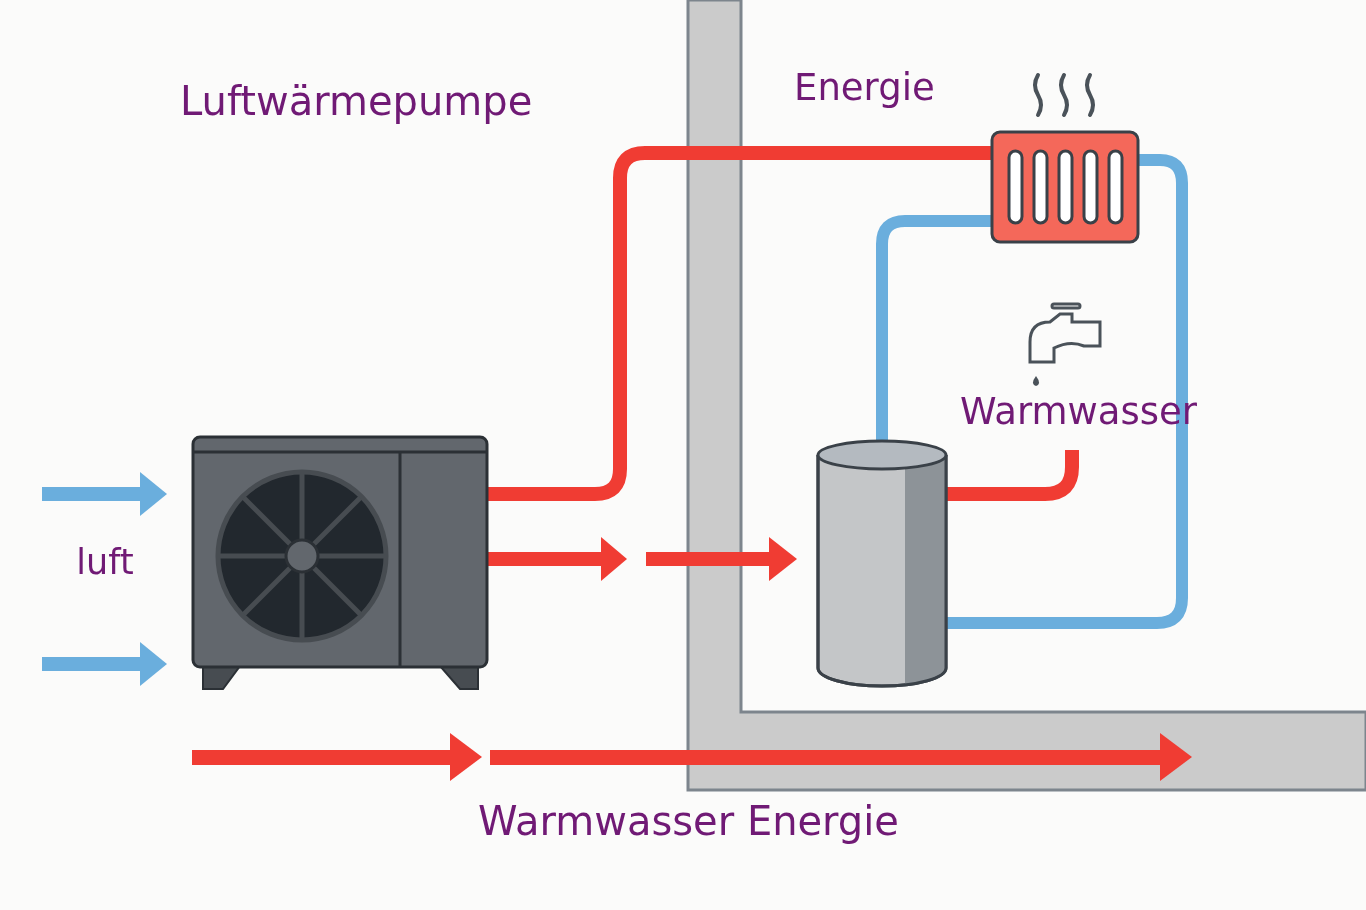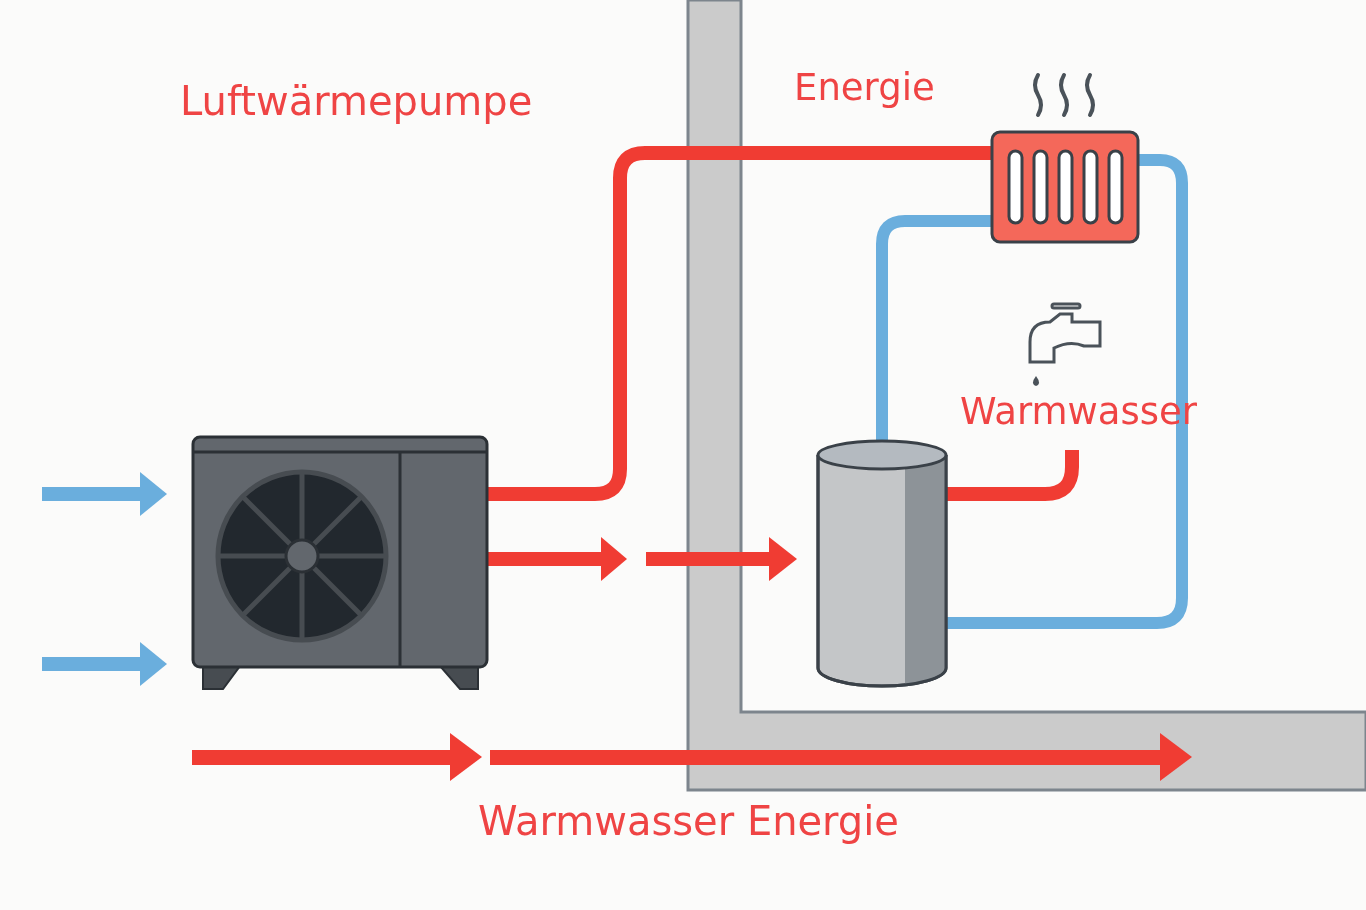--- a/index.html
+++ b/index.html
@@ -1,18 +1,18 @@
 <!DOCTYPE html>
 <html><head>
 <meta charset="utf-8">
 <style>
   html,body{margin:0;padding:0;background:#fbfbfa;}
   body{width:1366px;height:910px;overflow:hidden;position:relative;font-family:"DejaVu Sans","Liberation Sans",sans-serif;}
   svg{position:absolute;left:0;top:0;}
-  .lbl{position:absolute;color:#ef4444;white-space:nowrap;}
+  .lbl{position:absolute;color:#701a75;white-space:nowrap;}
   .title{left:180px;top:78px;font-size:40px;}
   .heizen{left:794px;top:66px;font-size:37px;}
   .ww{left:960px;top:390px;font-size:37px;}
   .aussen{left:30px;top:540px;font-size:35px;text-align:center;width:150px;line-height:44px;}
   .energie{left:478px;top:798px;font-size:40px;}
 </style>
 </head>
 <body>
 
 <svg width="1366" height="910" viewBox="0 0 1366 910">
@@ -98,14 +98,15 @@
     <path d="M905 462 V684 A64 18 0 0 0 945 668 V455 Z" fill="#8d9398"></path>
     <path d="M818 455 V668 A64 18 0 0 0 946 668 V455" fill="none" stroke="#3a4148" stroke-width="3"></path>
     <ellipse cx="882" cy="455" rx="64" ry="14" fill="#b4bac0" stroke="#3a4148" stroke-width="3"></ellipse>
   </g>
 </svg>
 
 <div class="lbl title">Luftwärmepumpe</div>
 <div class="lbl heizen">Energie</div>
 <div class="lbl ww">Warmwasser</div>
 <div class="lbl aussen">
+  <div>luft</div>
 </div>
 <div class="lbl energie">Warmwasser Energie</div>
 
 </body></html>

